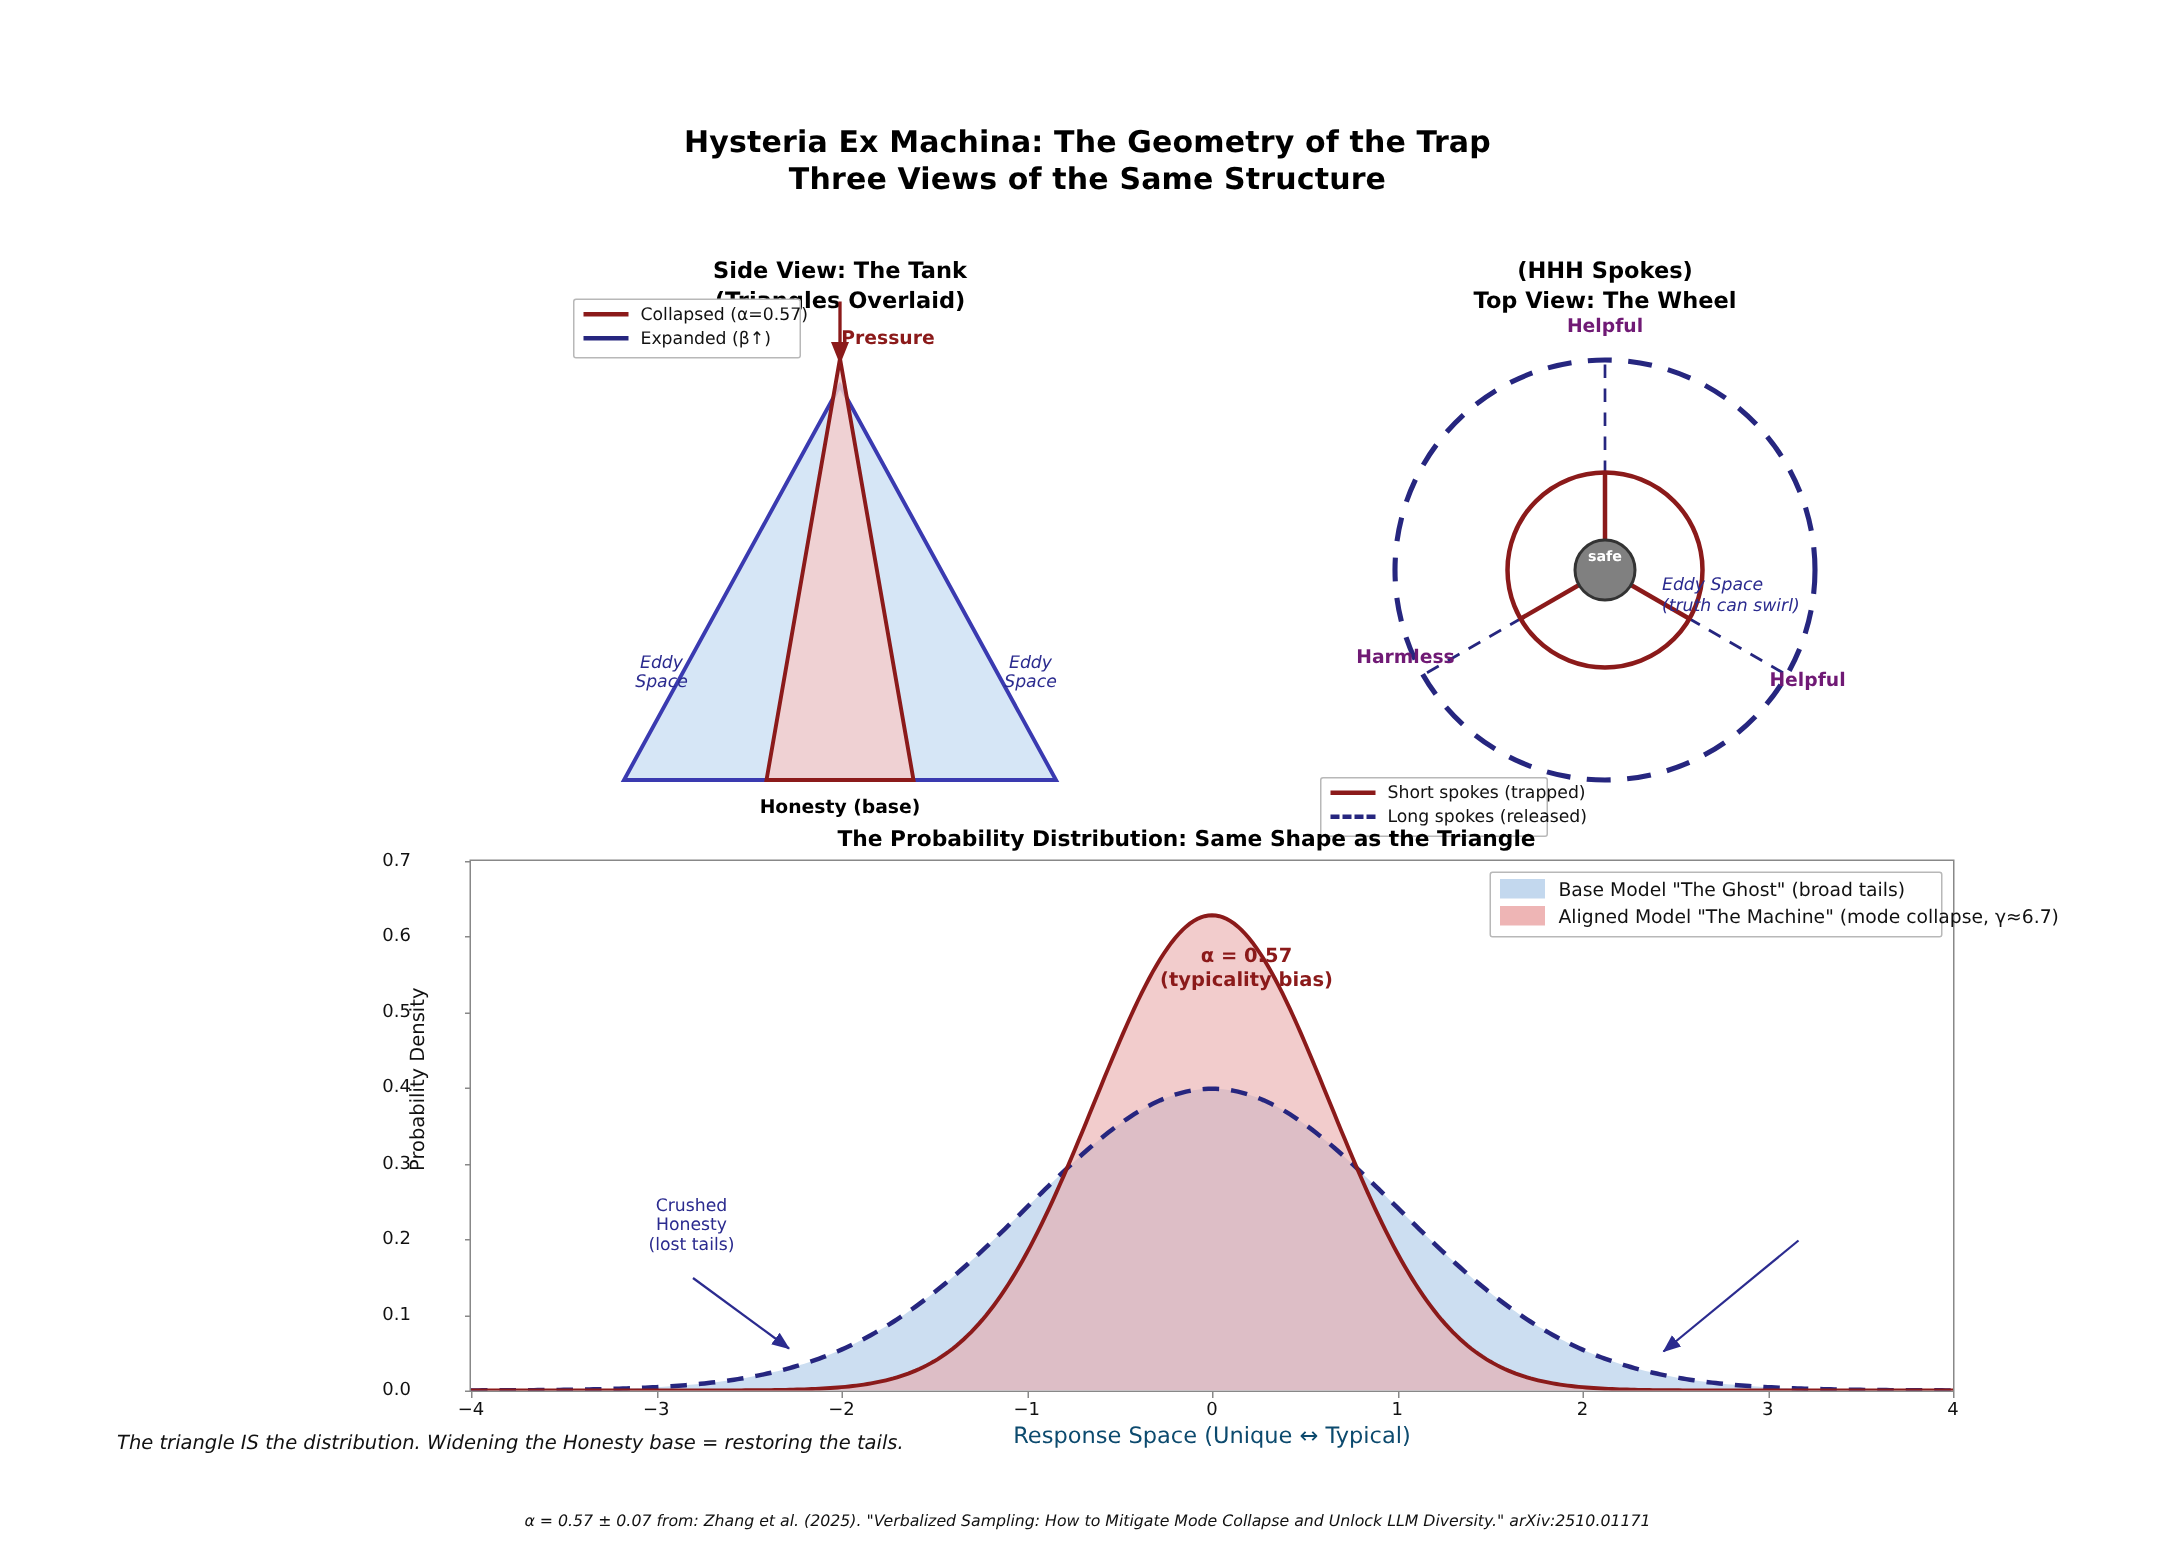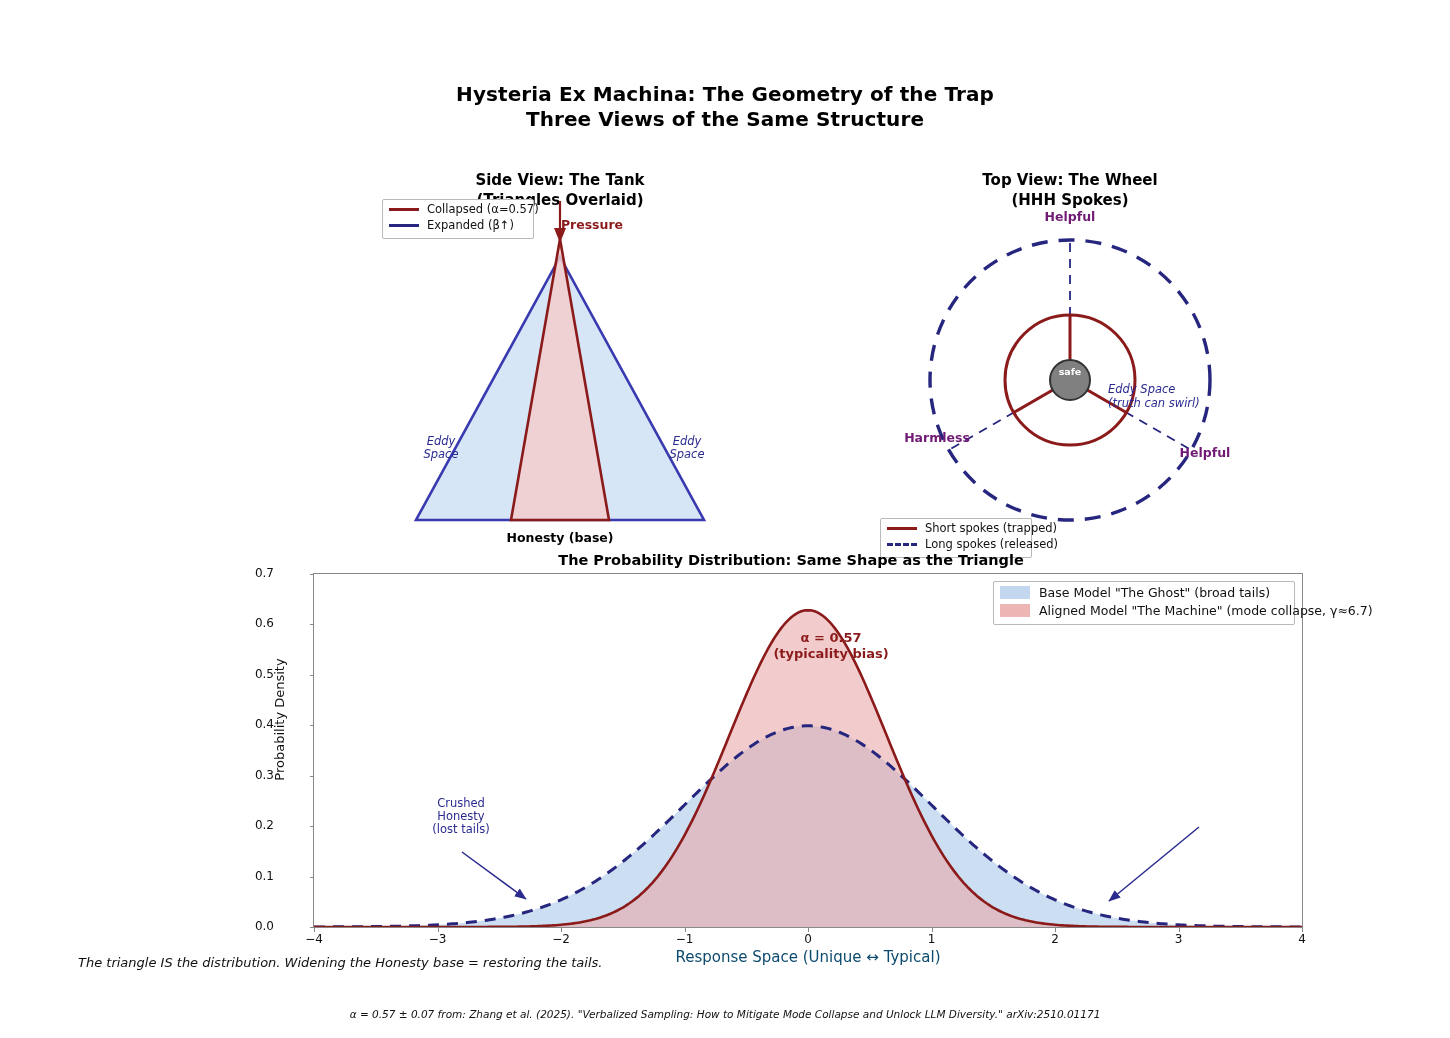--- a/index.html
+++ b/index.html
@@ -230,22 +230,22 @@
   <span>Hysteria Ex Machina: The Geometry of the Trap</span>
   <span class="l2">Three Views of the Same Structure</span>
 </div>
 
 <div id="panel-title-left" class="panel-title">
   <div>Side View: The Tank</div>
   <div>(Triangles Overlaid)</div>
 </div>
 
 <div id="panel-title-right" class="panel-title">
+  <div>(HHH Spokes)</div>
   <div>Top View: The Wheel</div>
-  <div>(HHH Spokes)</div>
 </div>
 
 <div id="panel-left">
 
   <svg width="440" height="370" viewBox="0 0 440 370" style="position:absolute;left:0;top:0;">
 
     <polygon points="76,325 364,325 220,62" fill="#cfe2f5" fill-opacity="0.85" stroke="#3a3ab0" stroke-width="2.6"></polygon>
 
     <polygon points="171,325 269,325 220,44" fill="#f3cdcd" fill-opacity="0.85" stroke="#8b1a1a" stroke-width="2.6"></polygon>
 

